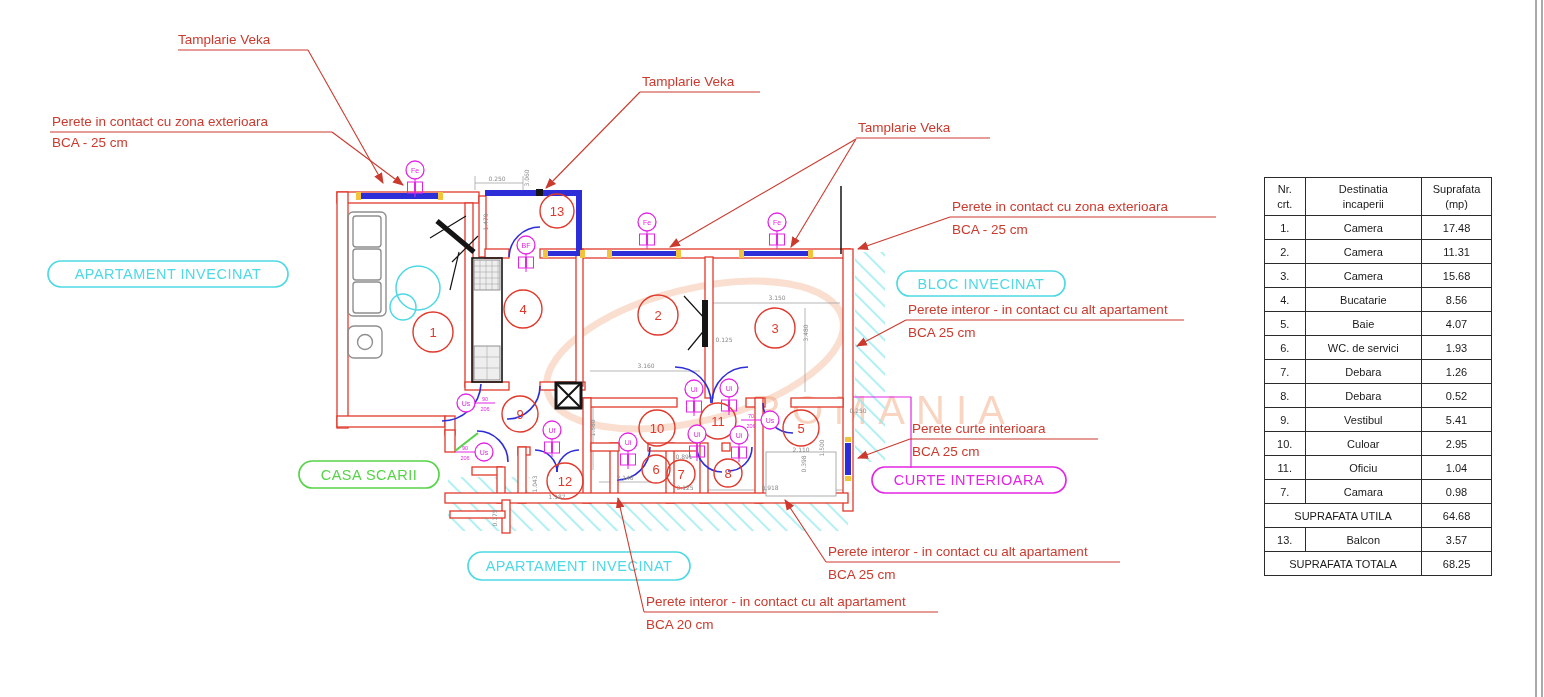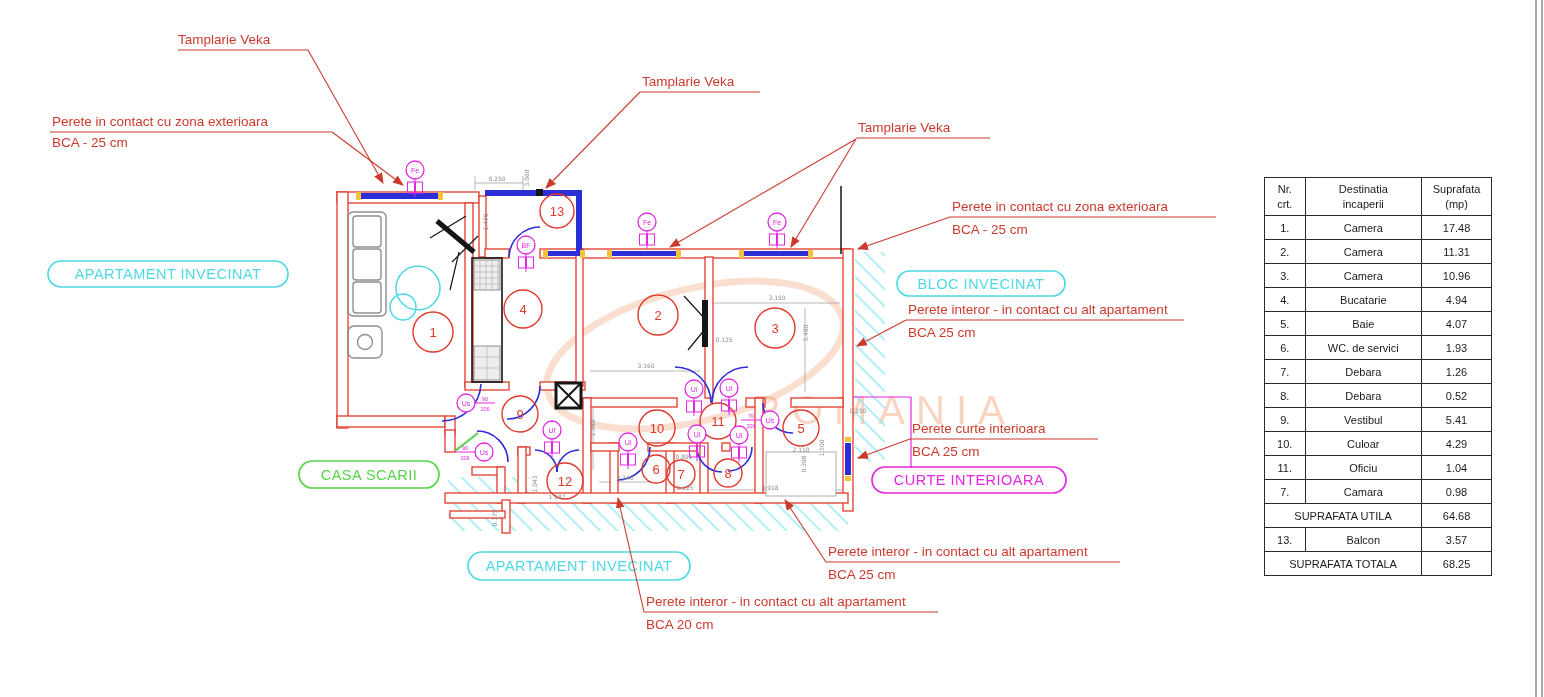--- a/index.html
+++ b/index.html
@@ -467,26 +467,26 @@
             <td>17.48</td>
           </tr>
           <tr>
             <td>2.</td>
             <td>Camera</td>
             <td>11.31</td>
           </tr>
           <tr>
             <td>3.</td>
             <td>Camera</td>
-            <td>10.96</td>
+            <td>15.68</td>
           </tr>
           <tr>
             <td>4.</td>
             <td>Bucatarie</td>
-            <td>4.94</td>
+            <td>8.56</td>
           </tr>
           <tr>
             <td>5.</td>
             <td>Baie</td>
             <td>4.07</td>
           </tr>
           <tr>
             <td>6.</td>
             <td>WC. de servici</td>
             <td>1.93</td>
@@ -502,21 +502,21 @@
             <td>0.52</td>
           </tr>
           <tr>
             <td>9.</td>
             <td>Vestibul</td>
             <td>5.41</td>
           </tr>
           <tr>
             <td>10.</td>
             <td>Culoar</td>
-            <td>4.29</td>
+            <td>2.95</td>
           </tr>
           <tr>
             <td>11.</td>
             <td>Oficiu</td>
             <td>1.04</td>
           </tr>
           <tr>
             <td>7.</td>
             <td>Camara</td>
             <td>0.98</td>

